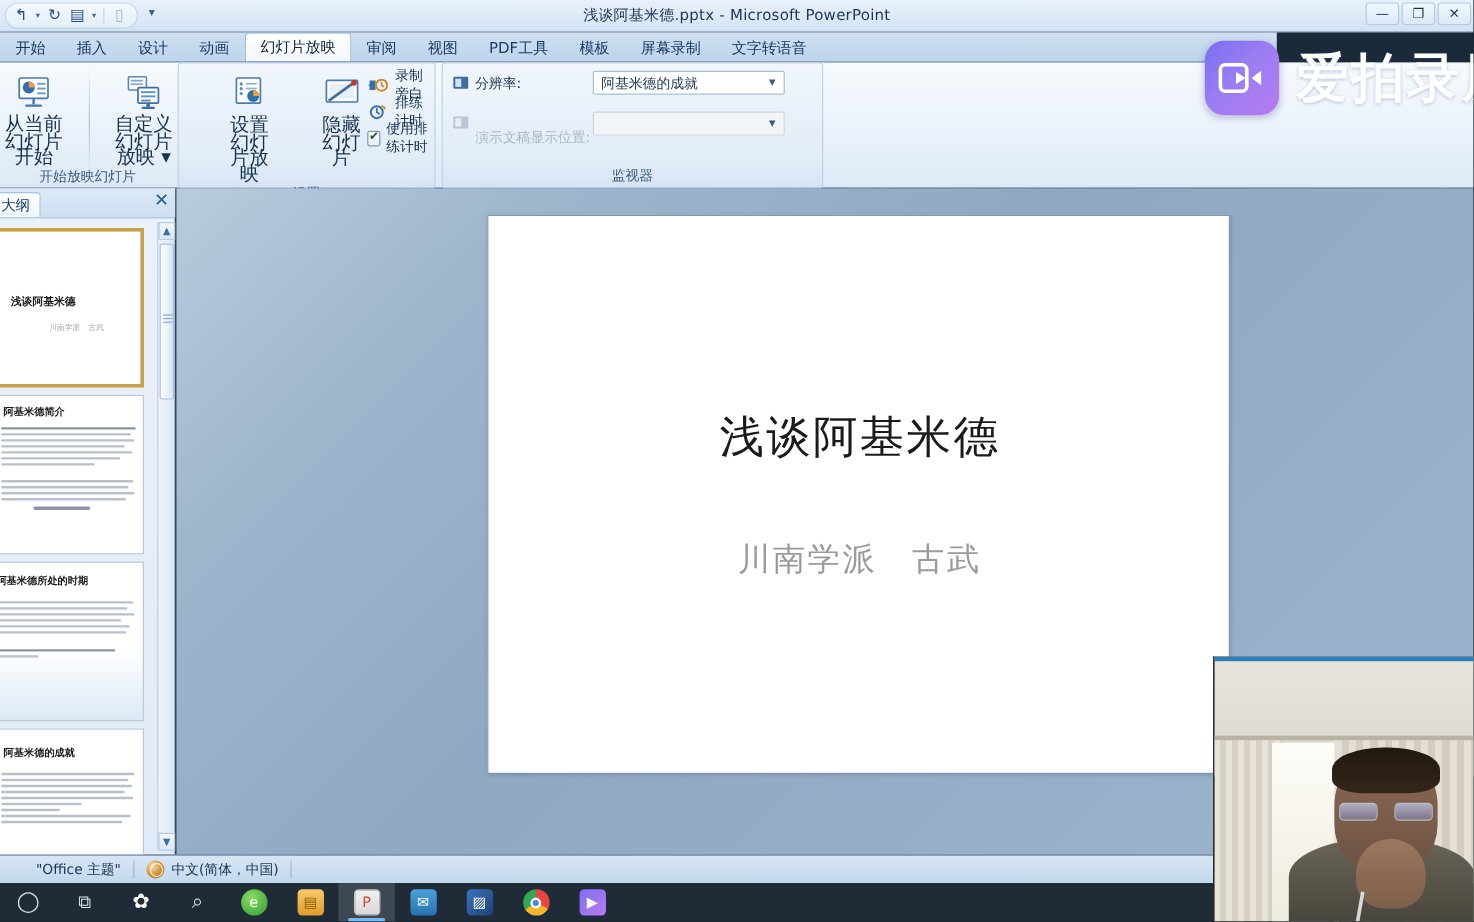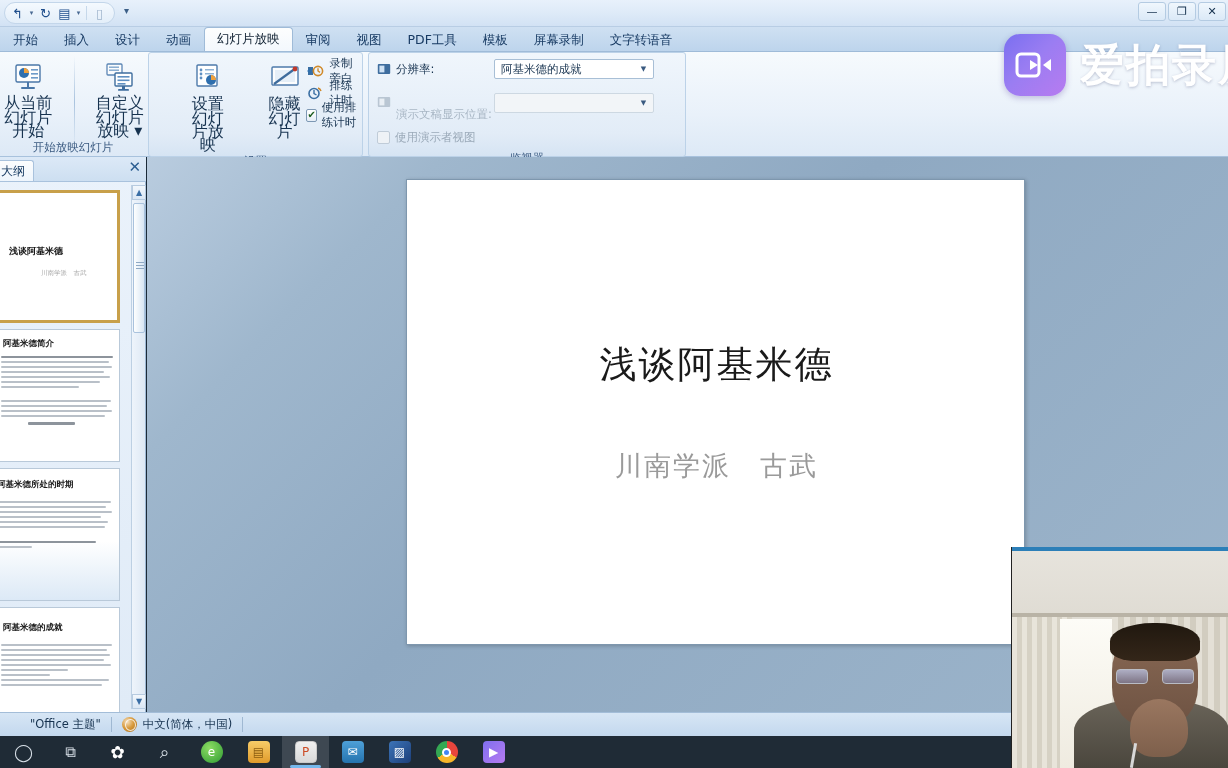--- a/index.html
+++ b/index.html
@@ -42,21 +42,21 @@
   .win-btns { position: absolute; right: 2px; top: 2px; display: flex; gap: 2px; }
   .win-btn {
     width: 28px; height: 19px; display: flex; align-items: center; justify-content: center;
     font-size: 11px; color: #16324f;
     background: linear-gradient(180deg,#f0f7fd,#dbe9f7);
     border: 1px solid #b4cbe2; border-radius: 3px;
   }
 
   
   .tabstrip {
-    position: absolute; left: 0; top: 27px; width: 1228px; height: 25px;
+    position: absolute; left: 0; top: 27px; width: 1064px; height: 25px;
     background: linear-gradient(180deg,#cfe0f2 0%, #bdd4ec 100%);
     border-bottom: 1px solid #9fbbd8;
     display: flex; align-items: flex-end; padding-left: 0px;
   }
   .tab {
     height: 22px; padding: 0 12px; display: flex; align-items: center;
     font-size: 12.5px; color: #173a63; cursor: default;
     border: 1px solid transparent; border-bottom: none;
   }
   .tab.active {
@@ -333,20 +333,21 @@
     <div class="qat">
       <span class="qat-ico">↰</span>
       <span class="qat-caret">▾</span>
       <span class="qat-ico">↻</span>
       <span class="qat-ico">▤</span>
       <span class="qat-caret">▾</span>
       <span class="qat-sep"></span>
       <span class="qat-ico dim">▯</span>
     </div>
     <div class="qat-after">▾</div>
+    <div class="win-title">浅谈阿基米德.pptx - Microsoft PowerPoint</div>
     <div class="win-btns">
       <div class="win-btn">—</div>
       <div class="win-btn">❐</div>
       <div class="win-btn">✕</div>
     </div>
   </div>
 
   <div class="tabstrip">
     <div class="tab">开始</div>
     <div class="tab">插入</div>
@@ -484,24 +485,20 @@
             <svg width="14" height="13" viewBox="0 0 14 13">
               <rect x="0.8" y="1" width="12.4" height="10" rx="1" fill="#b9c6d3"></rect>
               <rect x="2.4" y="2.6" width="5" height="6.8" fill="#e9eff5"></rect>
             </svg>
           </span>
           <span class="field-label" style="color:#a8b6c4; width:98px;margin-top:24px;">演示文稿显示位置:</span>
           <div class="combo dim" style="width:160px;">
             <span class="cv"></span>
             <span class="carr">▼</span>
           </div>
-        </div>
-        <div class="smallrow dim" style="width:100%;">
-          <span class="chk dim"></span>
-          <span>使用演示者视图</span>
         </div>
       </div>
       <div class="grp-label">监视器</div>
     </div>
 
     <div class="busy-ring"></div>
     <div class="cursor">
       <svg width="14" height="20" viewBox="0 0 14 20">
         <path d="M1 1 L1 15 L4.6 11.6 L7 17.5 L9.6 16.4 L7.2 10.8 L12 10.6 Z" fill="#ffffff" stroke="#1b1b1b" stroke-width="1"></path>
       </svg>

